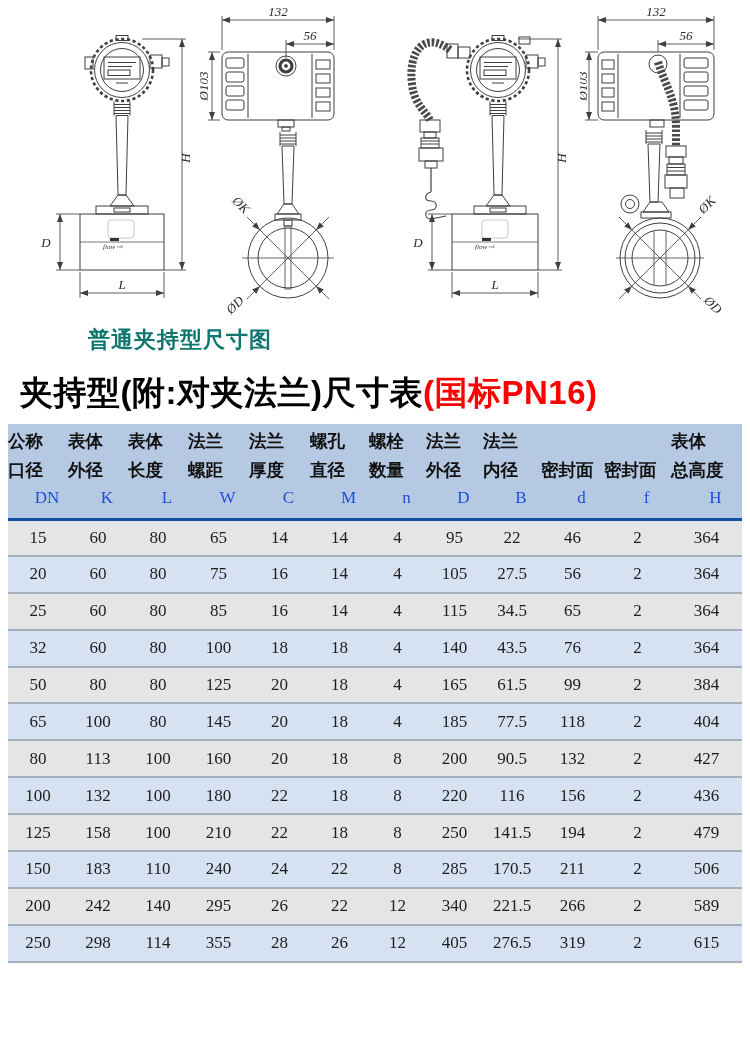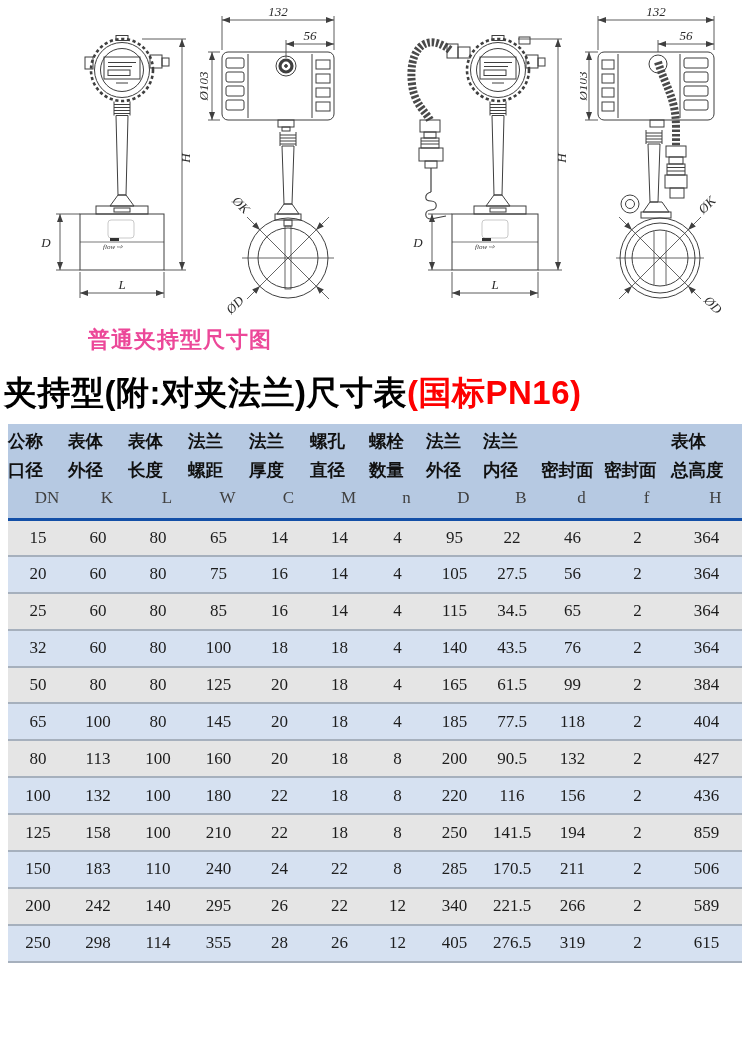--- a/index.html
+++ b/index.html
@@ -22,35 +22,35 @@
   .gap{width:40px;flex:0 0 40px;}
   svg{display:block;}
   .ln{stroke:#3f3f3f;fill:none;stroke-width:1;}
   .lt{stroke:#c9c9c9;fill:none;stroke-width:1;}
   .dim{stroke:#4a4a4a;fill:none;stroke-width:0.9;}
   .ah{fill:#3f3f3f;stroke:none;}
   .hose{stroke:#4a4a4a;fill:none;stroke-width:8;stroke-dasharray:2.6 1.8;}
   text.dimtxt{font-family:"Liberation Serif", serif;font-style:italic;font-size:13px;fill:#2b2b2b;stroke:none;}
   text.flowtxt{font-family:"Liberation Serif", serif;font-style:italic;font-size:7px;fill:#333;stroke:none;}
   .captions-row{display:flex;height:36px;align-items:center;}
-  .caption{text-align:center;font-size:22px;font-weight:600;color:#ec4899;letter-spacing:1px;}
+  .caption{text-align:center;font-size:22px;font-weight:600;color:#0f766e;letter-spacing:1px;}
   .caption.left{width:48%;}
   .caption.right{width:52%;}
   .title{
-    margin:4px 16px 0 0;padding-left:4px;height:62px;line-height:62px;
+    margin:4px 16px 0 0;padding-left:20px;height:62px;line-height:62px;
     font-size:33px;font-weight:700;color:#000;letter-spacing:0.5px;white-space:nowrap;
   }
   .title .red{color:var(--red);}
   table.dim-table{
     margin-left:8px;width:734px;border-collapse:collapse;table-layout:fixed;
   }
   thead tr{background:var(--header-bg);height:95px;border-bottom:3px solid var(--header-rule);}
   th{padding:3px 0 0 0;vertical-align:top;font-weight:700;color:#111;}
   th .h1,th .h2{height:29px;line-height:29px;font-size:17.5px;text-align:left;}
-  th .hl{height:28px;line-height:26px;text-align:center;font-family:"Liberation Serif", serif;font-weight:400;font-size:17px;color:#404040;padding-left:18px;}
+  th .hl{height:28px;line-height:26px;text-align:center;font-family:"Liberation Serif", serif;font-weight:400;font-size:17px;color:#1d4ed8;padding-left:18px;}
   td{
     height:36.9px;text-align:center;vertical-align:middle;
     font-family:"Liberation Serif", serif;font-size:17px;color:#1d1d1d;
     border-bottom:2px solid var(--row-rule);
   }
   tbody tr{background:#e5e5e5;}
   tbody tr:nth-child(even){background:var(--alt-bg);}
 </style>
 </head>
 <body>
@@ -470,21 +470,21 @@
           <td>158</td>
           <td>100</td>
           <td>210</td>
           <td>22</td>
           <td>18</td>
           <td>8</td>
           <td>250</td>
           <td>141.5</td>
           <td>194</td>
           <td>2</td>
-          <td>859</td>
+          <td>479</td>
         </tr>
         <tr>
           <td>150</td>
           <td>183</td>
           <td>110</td>
           <td>240</td>
           <td>24</td>
           <td>22</td>
           <td>8</td>
           <td>285</td>

